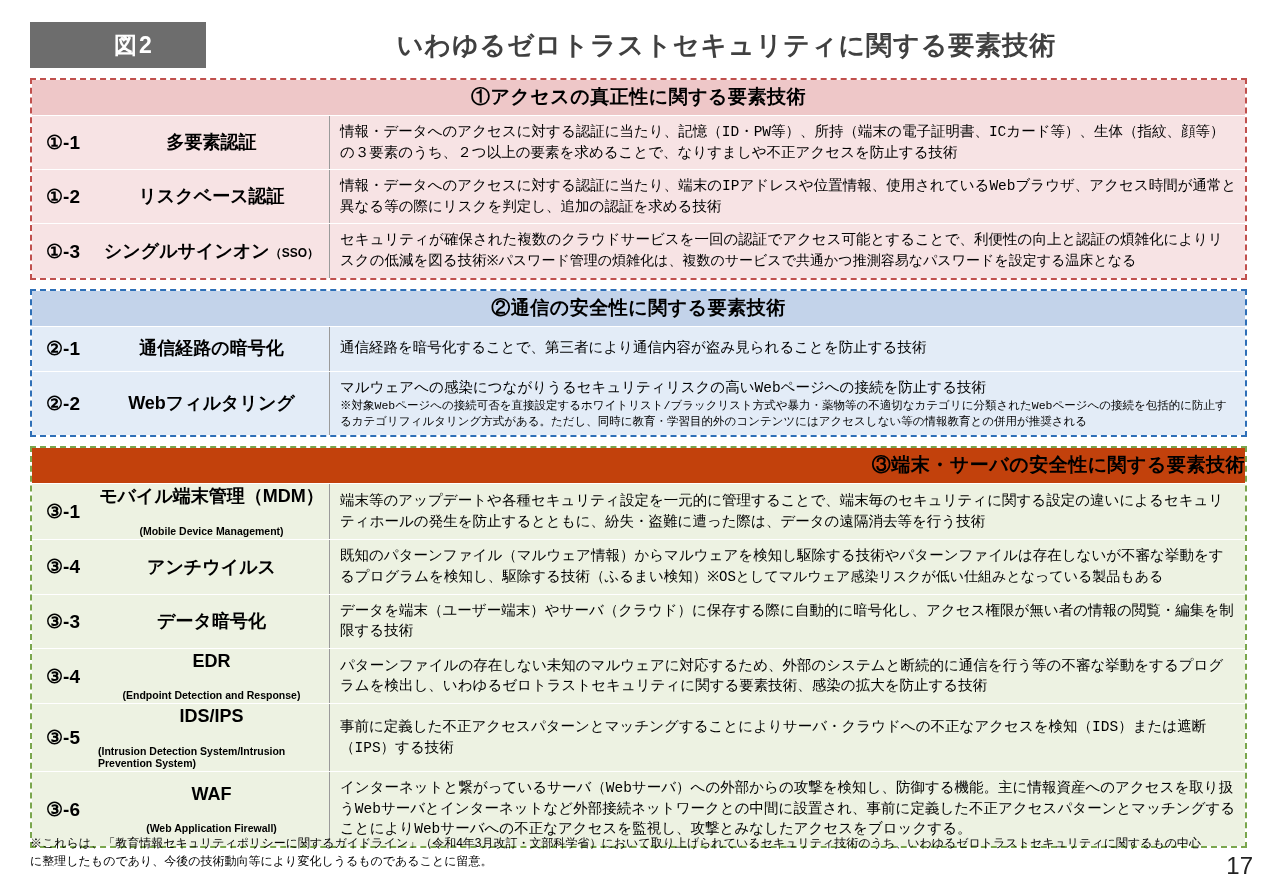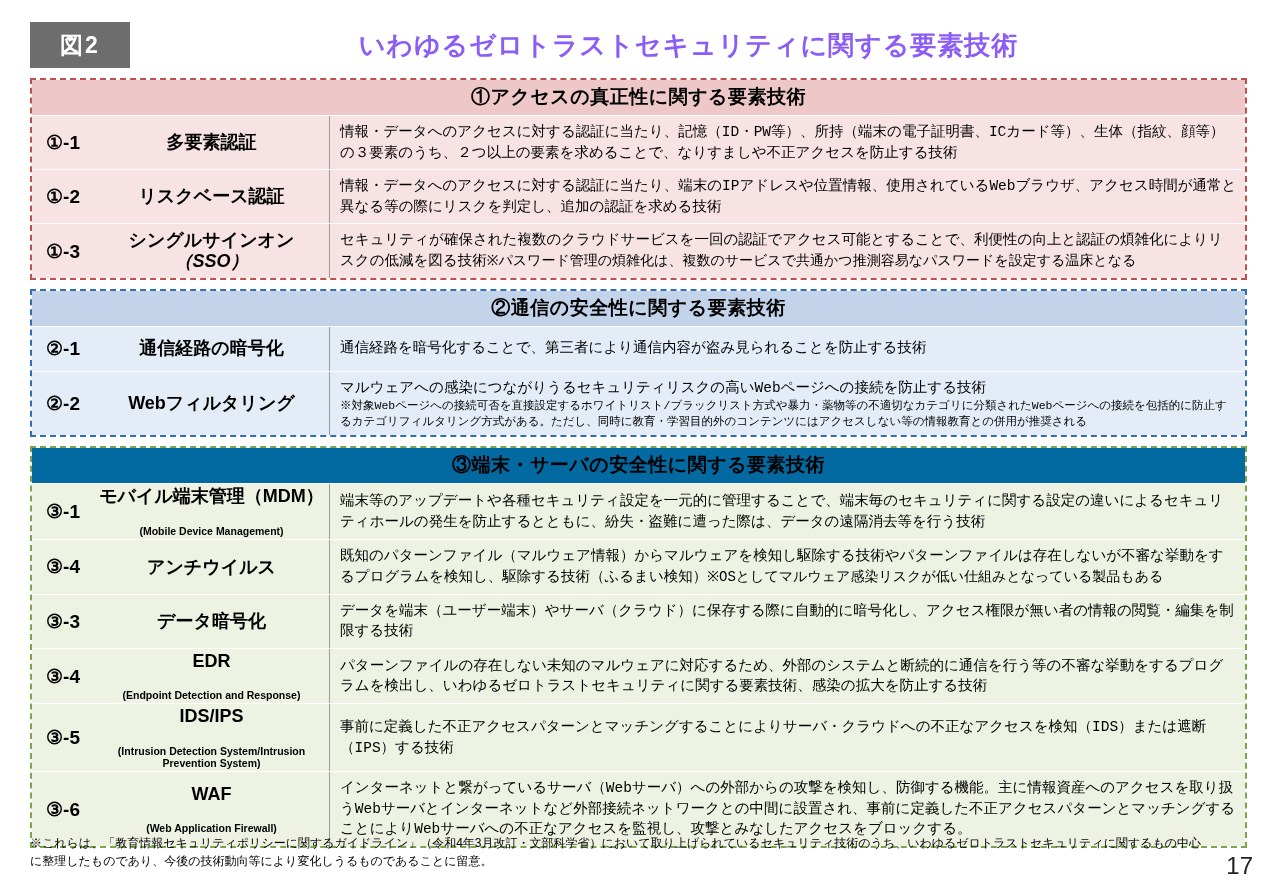--- a/index.html
+++ b/index.html
@@ -24,38 +24,39 @@
   }
 
   
   .header {
     display: flex;
     align-items: stretch;
     height: 46px;
     margin-bottom: 10px;
   }
   .fig-badge {
-    width: 100px;
+    width: 144px;
     background: #6d6d6d;
     color: #ffffff;
     font-size: 23px;
     font-weight: bold;
     display: flex;
     align-items: center;
     justify-content: center;
     letter-spacing: 2px;
+    padding-left: 32px;
   }
   .header-title {
     flex: 1;
     display: flex;
     align-items: center;
     justify-content: center;
     font-size: 26px;
     font-weight: bold;
-    color: #8b5cf6;
+    color: #404040;
     letter-spacing: 1px;
   }
 
   
   .section {
     border: 2px dashed #c56b6b;
     box-sizing: border-box;
     margin-bottom: 9px;
   }
   .section.sec1 { border-color: #c0504d; }
@@ -64,21 +65,21 @@
 
   .section-title {
     font-size: 19px;
     font-weight: bold;
     text-align: center;
     padding: 4px 0 5px 0;
     letter-spacing: 0.5px;
   }
   .sec1 .section-title { background: #eec7c8; }
   .sec2 .section-title { background: #c3d3ea; }
-  .sec3 .section-title { background: #0369a1; }
+  .sec3 .section-title { background: #c2410c; text-align: right; }
 
   .rows { display: block; }
 
   .row {
     display: flex;
     align-items: stretch;
     border-top: 1px solid #ffffff;
     min-height: 44px;
   }
   .sec1 .row { background: #f7e3e4; }
@@ -95,36 +96,34 @@
     font-weight: bold;
     box-sizing: border-box;
   }
   .cell-name {
     width: 235px;
     flex: none;
     display: flex;
     flex-direction: column;
     align-items: center;
     justify-content: center;
-    text-align: center;
     font-size: 18px;
     font-weight: bold;
     box-sizing: border-box;
     padding: 2px 4px;
     line-height: 1.15;
   }
   .cell-name .sub {
     font-size: 10.5px;
     font-weight: bold;
     margin-top: 18px;
     line-height: 1.15;
   }
   .cell-name .inline-sub {
-    font-size: 18px;
-    font-style: italic;
+    font-size: 12px;
   }
   .cell-desc {
     flex: 1;
     box-sizing: border-box;
     padding: 6px 8px 6px 10px;
     font-size: 14.5px;
     line-height: 1.42;
     display: flex;
     flex-direction: column;
     justify-content: center;

